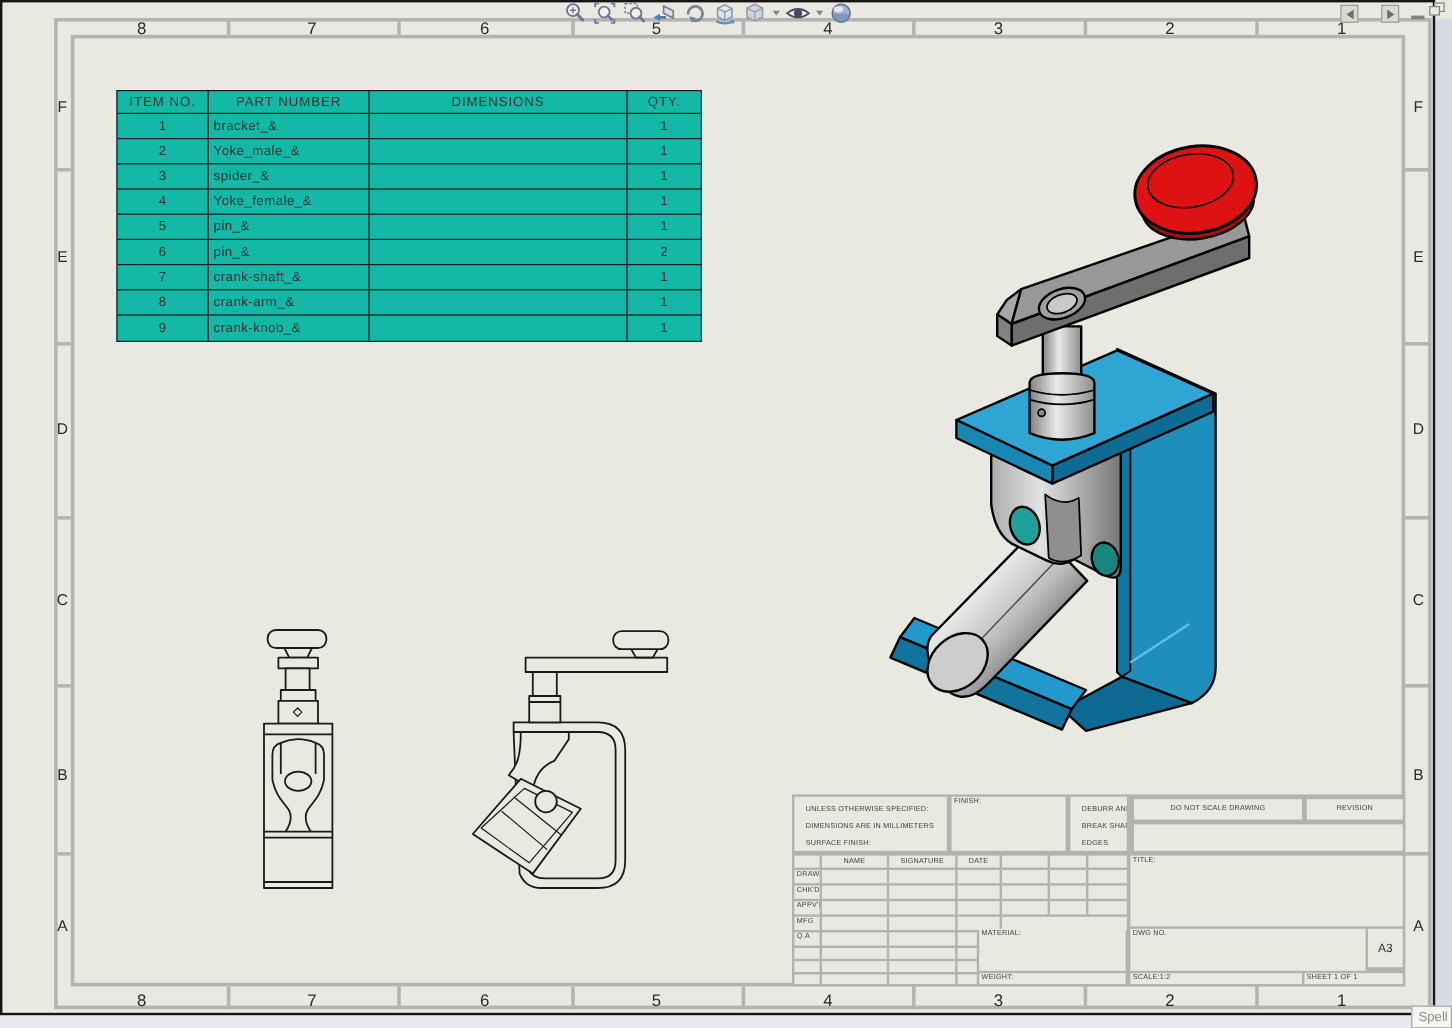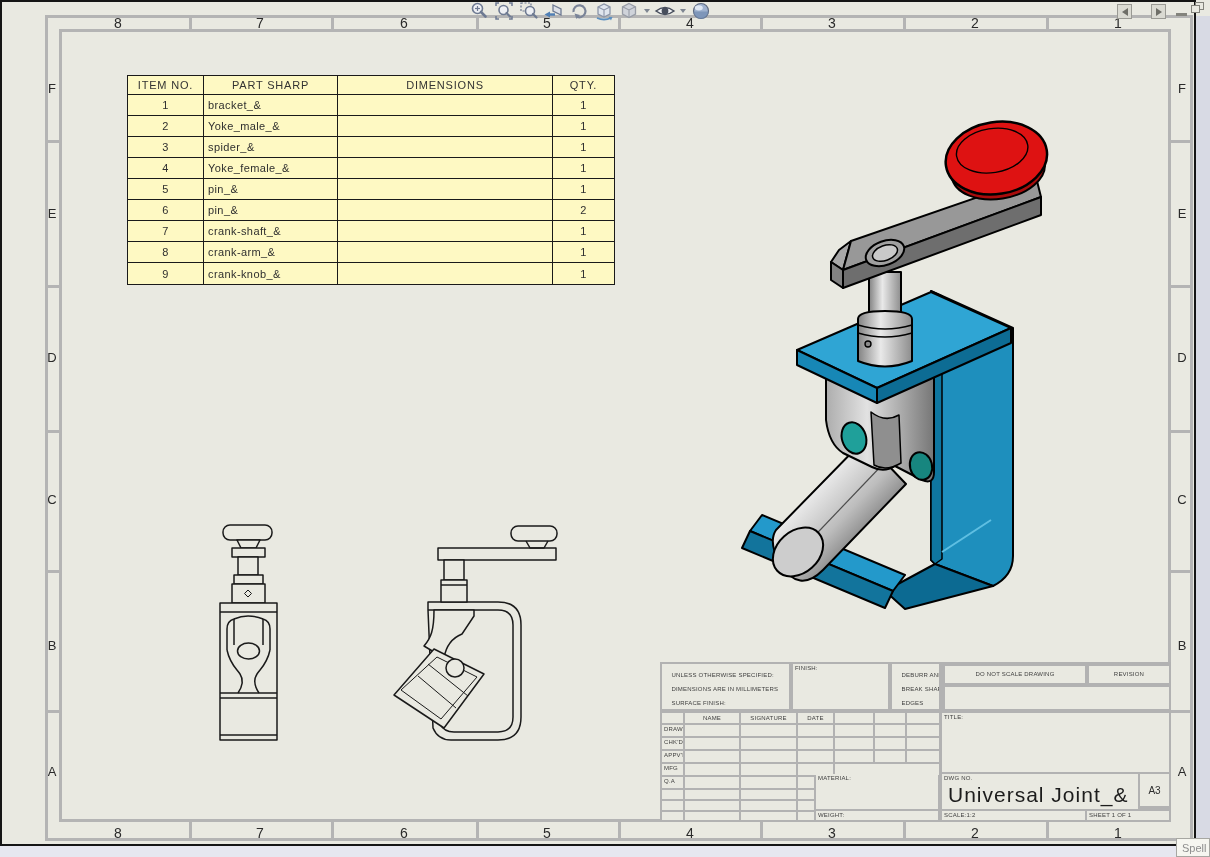--- a/index.html
+++ b/index.html
@@ -28,21 +28,21 @@
   .tb-icon{width:22px;height:22px;display:flex;align-items:center;justify-content:center;}
   .chev{width:0;height:0;border-left:3.5px solid transparent;border-right:3.5px solid transparent;border-top:4px solid #7d8591;margin:0 1px;}
   
   .frame{border:3px solid #b4b4b4;box-sizing:border-box;background:transparent;}
   .tickv{width:3px;background:#b4b4b4;}
   .tickh{height:3px;background:#b4b4b4;}
   .zone-num{width:40px;text-align:center;font-size:14px;color:#2a2a2a;z-index:5;}
   .zone-let{text-align:center;font-size:13px;color:#2a2a2a;z-index:5;}
   
   .bom{left:97px;top:75px;display:grid;grid-template-columns:76px 134px 215px 61px;grid-template-rows:19px repeat(9,21px);
-    border:1px solid #1a1a1a;background:#fef9c3;z-index:6;margin-left:30px;}
+    border:1px solid #1a1a1a;background:#14b8a6;z-index:6;}
   .bom>div{border-right:1px solid #1a1a1a;border-bottom:1px solid #1a1a1a;font-size:11px;color:#2f2f2f;
     display:flex;align-items:center;justify-content:center;letter-spacing:.4px;overflow:hidden;}
   .bom>div:nth-child(4n){border-right:none;}
   .bom>div.lastrow{border-bottom:none;}
   .bom .part{justify-content:flex-start;padding-left:4px;}
   .bom .hdr{letter-spacing:.8px;color:#333;}
   
   .tblock{left:660px;top:662px;width:511px;height:160px;background:#b2b2b2;z-index:6;}
   .cell{position:absolute;background:#e9e9e1;box-sizing:border-box;overflow:hidden;}
   .t6{font-size:6px;color:#3e3e3e;letter-spacing:.2px;line-height:7px;padding:1px 2px;white-space:pre;}
@@ -112,21 +112,21 @@
 
 <div class="abs zone-let" style="left:1171px;top:81px;width:22px;">F</div>
 <div class="abs zone-let" style="left:1171px;top:206px;width:22px;">E</div>
 <div class="abs zone-let" style="left:1171px;top:350px;width:22px;">D</div>
 <div class="abs zone-let" style="left:1171px;top:492px;width:22px;">C</div>
 <div class="abs zone-let" style="left:1171px;top:638px;width:22px;">B</div>
 <div class="abs zone-let" style="left:1171px;top:764px;width:22px;">A</div>
 
 <div class="abs bom">
   <div class="hdr">ITEM NO.</div>
-  <div class="hdr">PART SHARP</div>
+  <div class="hdr">PART NUMBER</div>
   <div class="hdr">DIMENSIONS</div>
   <div class="hdr">QTY.</div>
 
   <div>1</div>
   <div class="part">bracket_&amp;</div>
   <div></div>
   <div>1</div>
 
   <div>2</div>
   <div class="part">Yoke_male_&amp;</div>
@@ -352,21 +352,20 @@
   <div class="cell" style="left:25px;top:150px;width:54px;height:8px;"></div>
   <div class="cell" style="left:81px;top:150px;width:55px;height:8px;"></div>
   <div class="cell" style="left:138px;top:150px;width:16px;height:8px;"></div>
 
   <div class="cell t6" style="left:156px;top:112px;width:122px;height:35px;">MATERIAL:</div>
   <div class="cell t6" style="left:156px;top:149px;width:122px;height:9px;">WEIGHT:</div>
 
   <div class="cell t6" style="left:282px;top:51px;width:227px;height:59px;">TITLE:</div>
   <div class="cell" style="left:282px;top:112px;width:196px;height:35px;">
     <span class="t6" style="position:absolute;left:0;top:0;">DWG NO.</span>
-    <span class="dwg-big">Universal Joint_&amp;</span>
   </div>
   <div class="cell tc a3" style="left:480px;top:112px;width:29px;height:32px;">A3</div>
   <div class="cell t6" style="left:282px;top:149px;width:143px;height:9px;">SCALE:1:2</div>
   <div class="cell t6" style="left:427px;top:149px;width:82px;height:9px;">SHEET 1 OF 1</div>
 </div>
 
 <div class="abs toolbar">
   <span class="tb-icon">
     <svg width="20" height="20">
         <circle cx="8.5" cy="7.5" r="5" fill="#eef0f4" stroke="#6e7a92" stroke-width="1.6"></circle>

